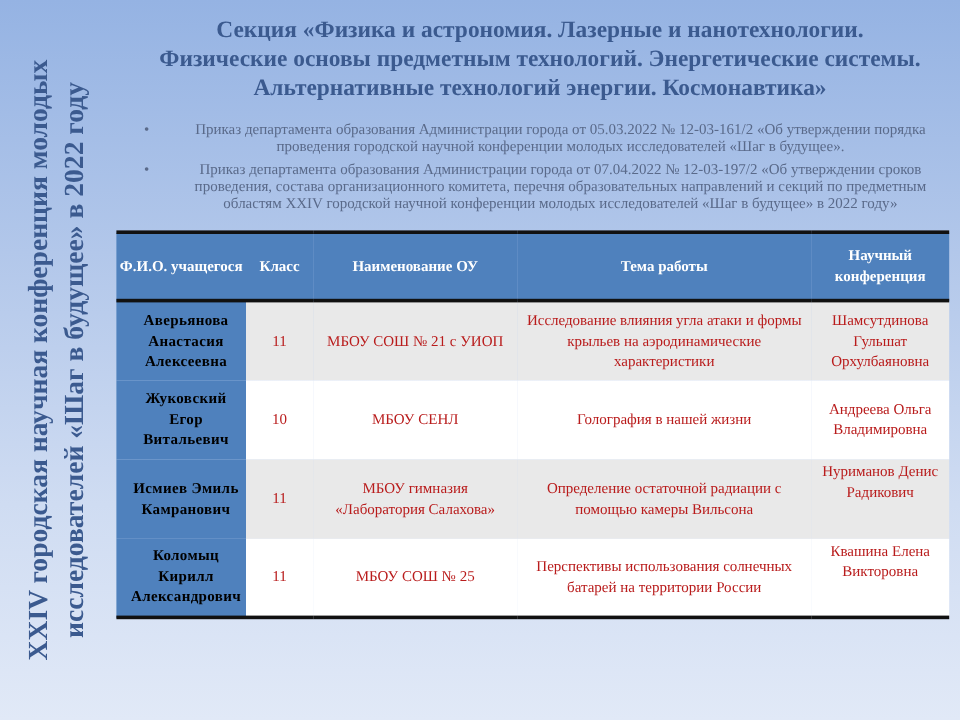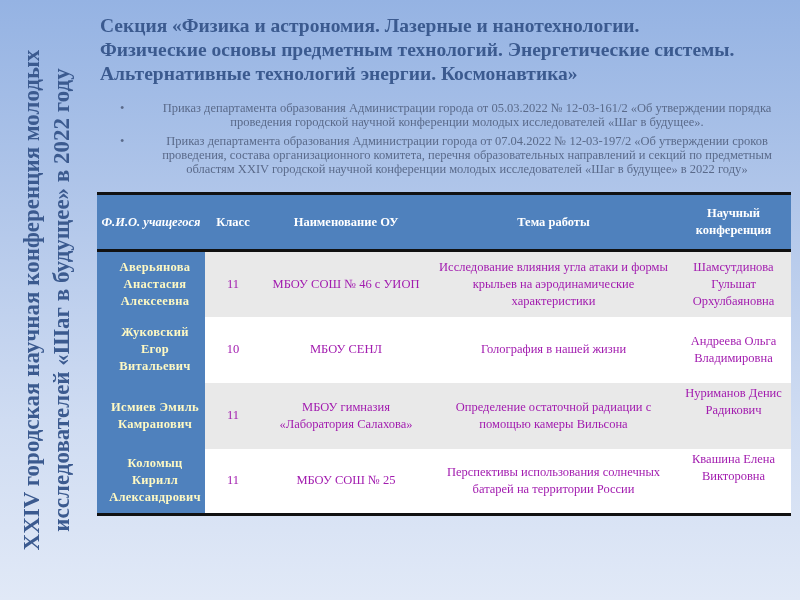--- a/index.html
+++ b/index.html
@@ -22,20 +22,21 @@
     text-align: center;
     color: #3b5a8f;
     font-weight: bold;
     font-size: 23px;
     line-height: 30px;
     white-space: nowrap;
   }
   .section-title {
     position: absolute;
     left: 100px; top: 14px; width: 700px;
+    text-align: center;
     color: #3b5a8f;
     font-weight: bold;
     font-size: 19.5px;
     line-height: 24px;
   }
   .orders {
     position: absolute;
     left: 118px; top: 101px; width: 670px;
     list-style: none;
     color: #5a6a8a;
@@ -66,37 +67,37 @@
     font-size: 12.5px;
     line-height: 17px;
     height: 57px;
     text-align: center;
     vertical-align: middle;
     border-bottom: 3px solid #111;
   }
   table.results td {
     font-size: 12.5px;
     line-height: 17px;
-    color: #a21caf;
+    color: #b91c1c;
     text-align: center;
     vertical-align: middle;
     height: 66px;
     padding: 0 4px;
   }
   table.results td.name {
     background: #4f81bd;
-    color: #fef9c3;
+    color: #000000;
     font-weight: bold;
     letter-spacing: 0.3px;
     padding-left: 12px;
   }
   table.results tr.odd td:not(.name) { background: #e9e9e9; }
   table.results tr.even td:not(.name) { background: #ffffff; }
   td.top { vertical-align: top !important; padding-top: 2px !important; }
-  .col-name { width: 108px; font-style: italic; }
+  .col-name { width: 108px; }
   .col-class { width: 56px; }
   .col-org { width: 170px; }
   .col-topic { width: 245px; }
   .col-sup { width: 115px; }
 </style>
 </head>
 <body>
 
 <div class="side-title">
   <div class="side-title-inner">
@@ -129,21 +130,21 @@
       <th class="col-class">Класс</th>
       <th class="col-org">Наименование ОУ</th>
       <th class="col-topic">Тема работы</th>
       <th class="col-sup">Научный конференция</th>
     </tr>
   </thead>
   <tbody>
     <tr class="odd">
       <td class="name">Аверьянова Анастасия Алексеевна</td>
       <td>11</td>
-      <td>МБОУ СОШ № 46 с УИОП</td>
+      <td>МБОУ СОШ № 21 с УИОП</td>
       <td>Исследование влияния угла атаки и формы крыльев на аэродинамические характеристики</td>
       <td>Шамсутдинова Гульшат Орхулбаяновна</td>
     </tr>
     <tr class="even">
       <td class="name">Жуковский Егор Витальевич</td>
       <td>10</td>
       <td>МБОУ СЕНЛ</td>
       <td>Голография в нашей жизни</td>
       <td>Андреева Ольга Владимировна</td>
     </tr>

